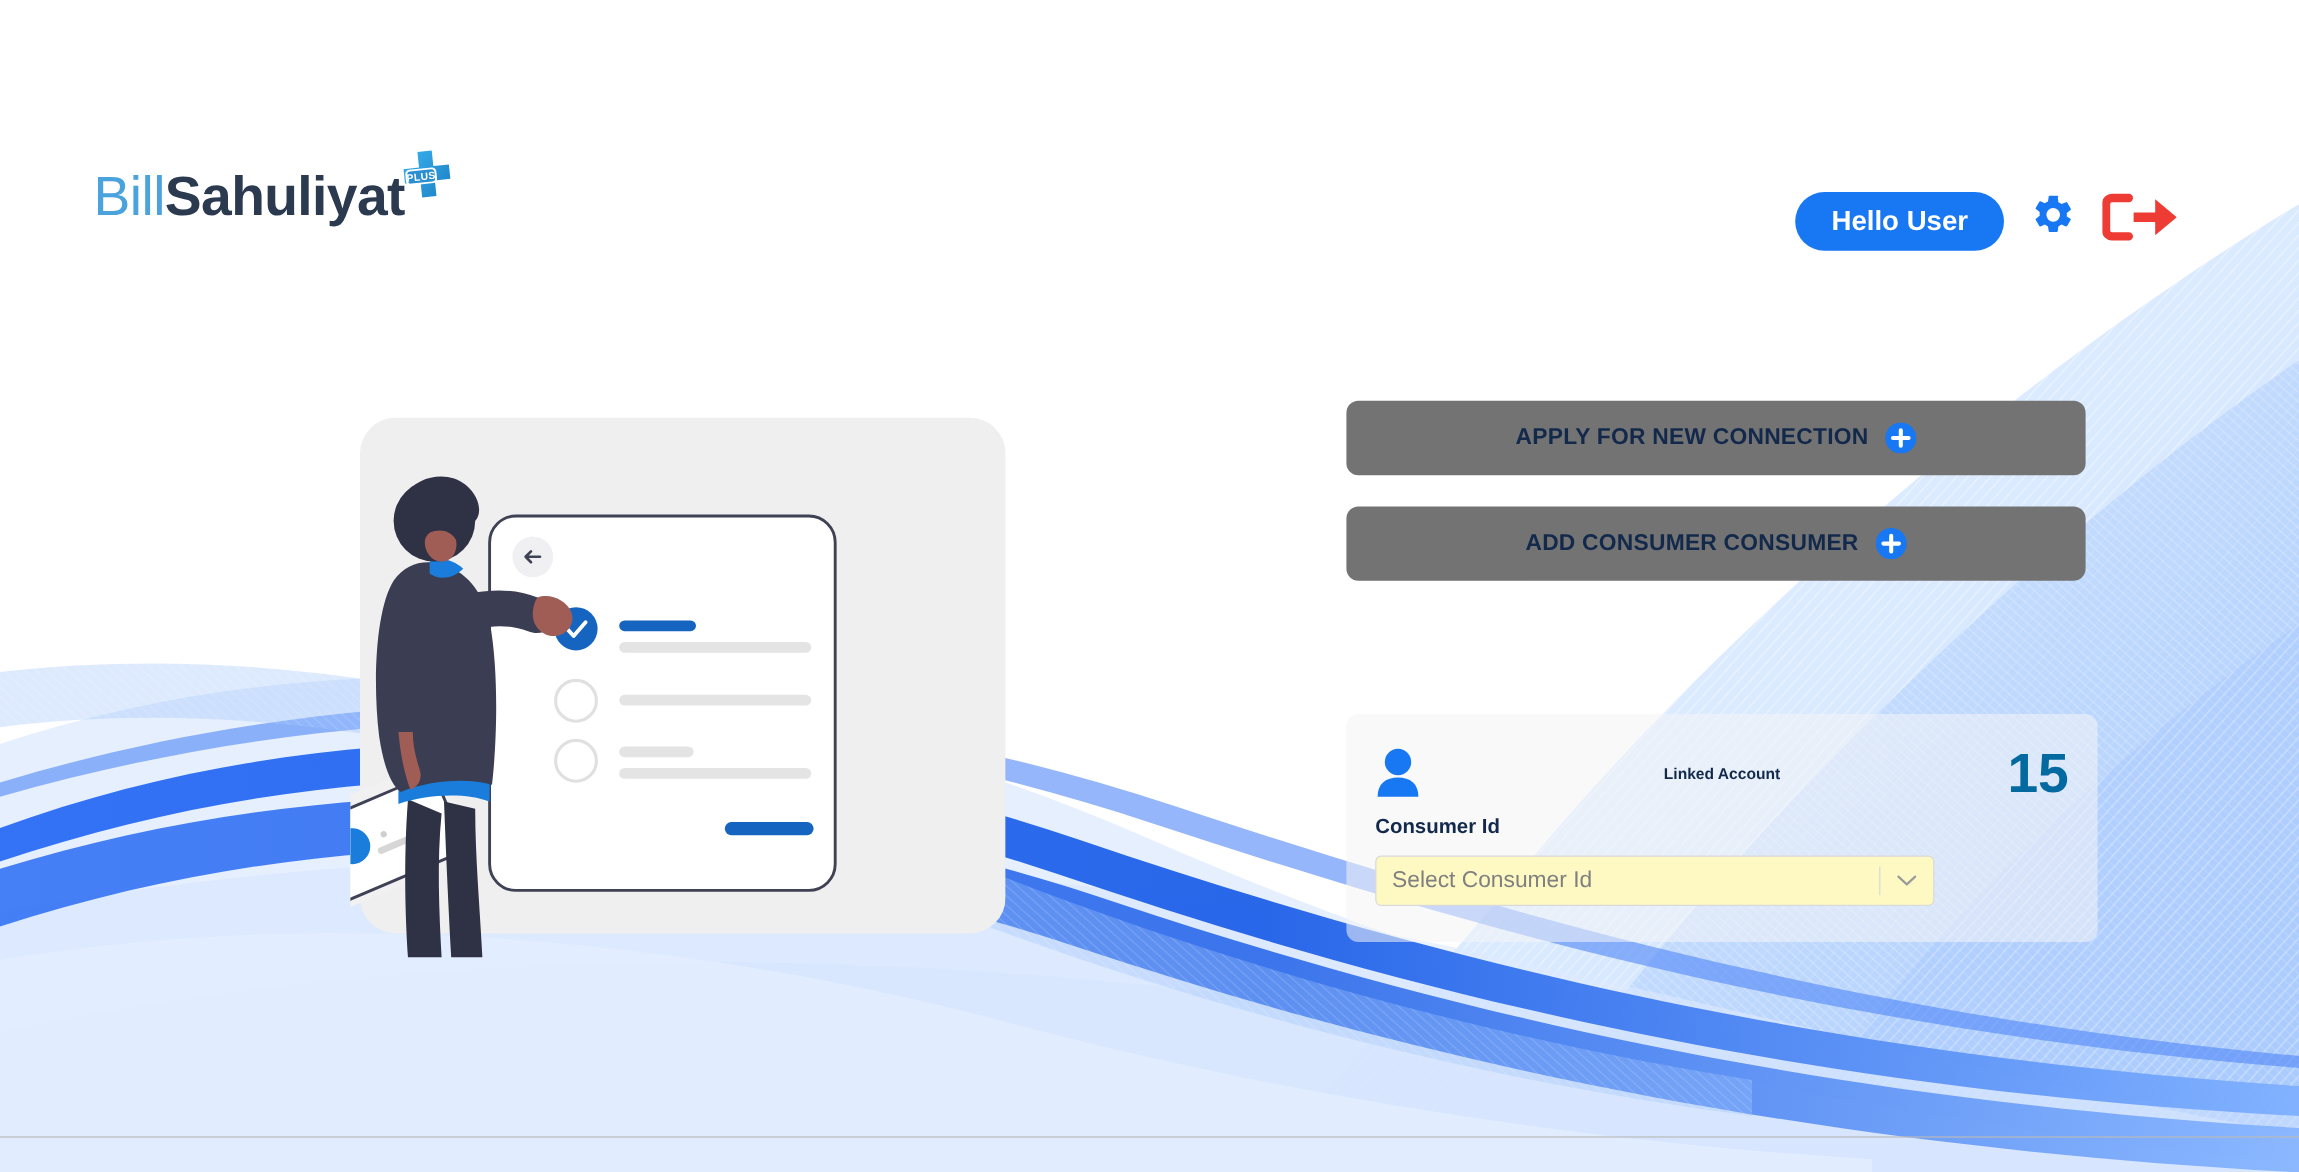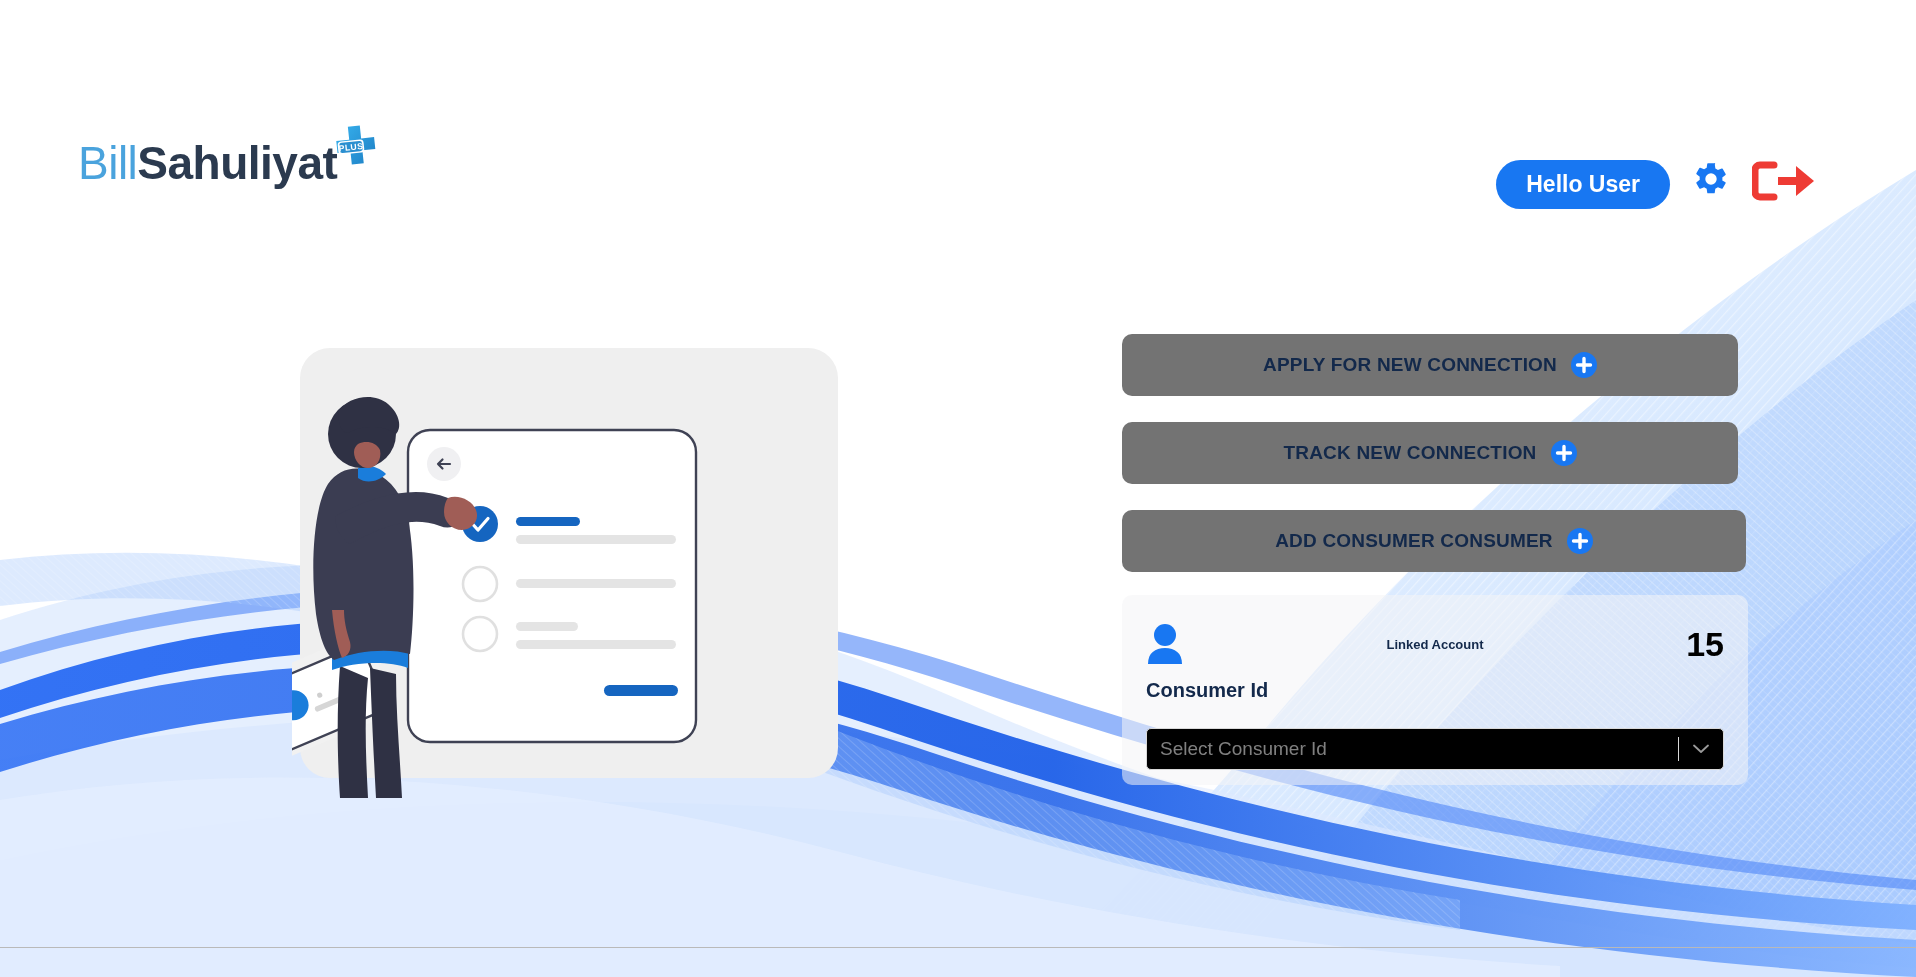--- a/index.html
+++ b/index.html
@@ -53,25 +53,25 @@
     background:rgba(244,244,245,0.55); border-radius:10px; z-index:15;
     padding:20px 24px;
   }
   #linked-row { display:flex; align-items:center; height:58px; position:relative; }
   #person-icon { width:38px; height:42px; flex:0 0 38px; }
   #linked-account-label {
     position:absolute; left:0; right:0; text-align:center;
     font-size:13px; font-weight:700; color:#13294b;
   }
   #linked-account-count {
-    position:absolute; right:0; font-size:34px; font-weight:700; color:#000000; line-height:1;
-  }
-  #consumer-id-label { font-size:20px; font-weight:700; color:#13294b; margin-top:6px; }
+    position:absolute; right:0; font-size:46px; font-weight:700; color:#0369a1; line-height:1;
+  }
+  #consumer-id-label { font-size:17px; font-weight:700; color:#13294b; margin-top:6px; }
   #consumer-id-select-wrap {
-    margin-top:26px; width:578px; height:42px; background:#000000;
+    margin-top:14px; width:466px; height:42px; background:#fef9c3;
     border:1px solid #d9d9d9; border-radius:5px;
     display:flex; align-items:center; cursor:pointer; position:relative;
   }
   #consumer-id-placeholder { font-size:19px; color:#808080; padding-left:13px; flex:1; }
   #select-divider { width:1px; height:24px; background:#d9d9d9; }
   #chevron-down-icon { width:44px; display:flex; align-items:center; justify-content:center; }
 
   
   #bottom-divider { position:absolute; left:0; top:947px; width:1916px; height:1px; background:#b9b9b9; z-index:25; }
 </style>
@@ -249,29 +249,20 @@
     <button class="action-button">
       <span class="action-label">APPLY FOR NEW CONNECTION</span>
       <span class="plus-circle">
         <svg width="26" height="26" viewBox="0 0 26 26">
           <circle cx="13" cy="13" r="13" fill="#1877F2"></circle>
           <path d="M13,6.5 V19.5 M6.5,13 H19.5" stroke="#ffffff" stroke-width="3.4" stroke-linecap="round"></path>
         </svg>
       </span>
     </button>
 
-    <button class="action-button">
-      <span class="action-label">TRACK NEW CONNECTION</span>
-      <span class="plus-circle">
-        <svg width="26" height="26" viewBox="0 0 26 26">
-          <circle cx="13" cy="13" r="13" fill="#1877F2"></circle>
-          <path d="M13,6.5 V19.5 M6.5,13 H19.5" stroke="#ffffff" stroke-width="3.4" stroke-linecap="round"></path>
-        </svg>
-      </span>
-    </button>
 
     <button class="action-button">
       <span class="action-label">ADD CONSUMER CONSUMER</span>
       <span class="plus-circle">
         <svg width="26" height="26" viewBox="0 0 26 26">
           <circle cx="13" cy="13" r="13" fill="#1877F2"></circle>
           <path d="M13,6.5 V19.5 M6.5,13 H19.5" stroke="#ffffff" stroke-width="3.4" stroke-linecap="round"></path>
         </svg>
       </span>
     </button>

